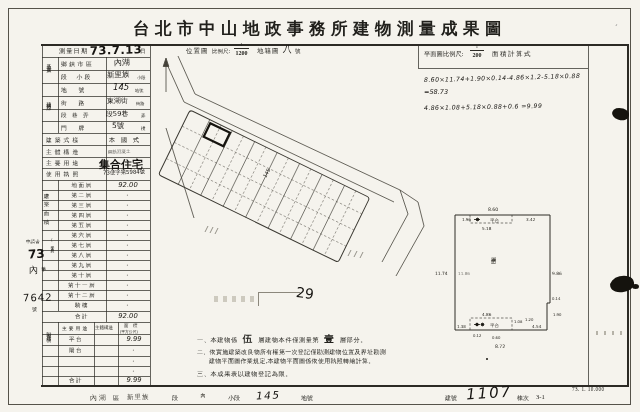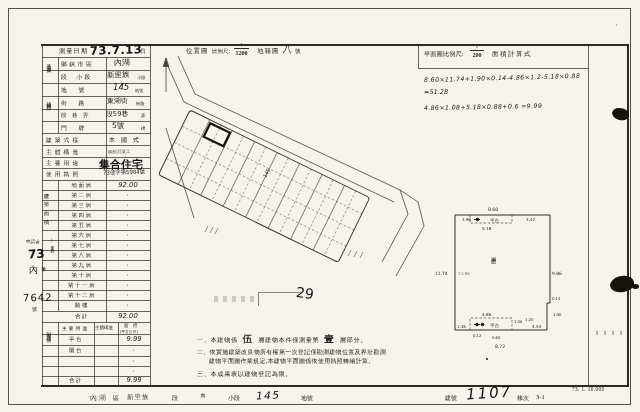--- a/index.html
+++ b/index.html
@@ -27,20 +27,21 @@
   svg text{font-family:"DejaVu Sans",sans-serif;fill:#2b2923;}
 </style>
 </head>
 <body>
 
 <div id="page">
 
   <div class="abs" style="left:8px;top:8px;width:621px;height:395px;border:1px solid #55524a;"></div>
   <div class="abs print" style="left:615px;top:24px;font-size:8px;color:#777;">ˊ</div>
 
+  <div class="abs print" style="left:0;top:18px;width:640px;text-align:center;font-size:16.5px;font-weight:600;letter-spacing:5.5px;">台北市中山地政事務所建物測量成果圖</div>
 
   <div class="heavyh" style="left:41px;top:44px;width:588px;"></div>
   <div class="heavyh" style="left:41px;top:385px;width:588px;"></div>
   <div class="heavyv" style="left:627px;top:44px;height:341px;"></div>
 
   <div id="grid-lines">
       <div class="hl" style="left: 42px; top: 57px; width: 108px;"></div>
       <div class="hl" style="left: 42px; top: 70px; width: 108px;"></div>
       <div class="hl" style="left: 42px; top: 83px; width: 108px;"></div>
       <div class="hl" style="left: 42px; top: 96px; width: 108px;"></div>
@@ -236,21 +237,21 @@
     <text x="116" y="128" font-size="5" transform="rotate(-62 116 128)">145</text>
   </svg>
 
   <div class="hl" style="left:258px;top:292px;width:42px;background:#8b877c;"></div>
   <div class="vl" style="left:258px;top:292px;height:14px;background:#8b877c;"></div>
   <div class="abs" style="left:214px;top:296px;width:40px;height:6px;
        background:repeating-linear-gradient(90deg,#c3bfb3 0,#c3bfb3 4px,transparent 4px,transparent 9px);opacity:.8;"></div>
   <div class="abs hw" style="left:296px;top:285px;font-size:14px;transform:rotate(8deg);">29</div>
 
   <div class="abs hw hwi" style="left:424px;top:74px;font-size:6.2px;letter-spacing:.4px;transform:rotate(-1.5deg);">8.60×11.74+1.90×0.14-4.86×1.2-5.18×0.88</div>
-  <div class="abs hw hwi" style="left:424px;top:88px;font-size:6.5px;">=51.28</div>
+  <div class="abs hw hwi" style="left:424px;top:88px;font-size:6.5px;">=58.73</div>
   <div class="abs hw hwi" style="left:424px;top:103px;font-size:6.2px;letter-spacing:.4px;transform:rotate(-1deg);">4.86×1.08+5.18×0.88+0.6 =9.99</div>
 
   <svg class="abs" style="left:430px;top:195px;" width="175" height="175" viewBox="0 0 175 175">
     <path d="M25,20 L120,20 L120,108 L117,108 L117,135 L25,135 Z" fill="none" stroke="#2e2c26" stroke-width="1"></path>
     <path d="M40,20 L40,28 L82,28 L82,20" fill="none" stroke="#2e2c26" stroke-width=".6" stroke-dasharray="2.5,1.8"></path>
     <path d="M40,135 L40,123 L82,123 L82,135" fill="none" stroke="#2e2c26" stroke-width=".6" stroke-dasharray="2.5,1.8"></path>
     <g stroke="#17150f" fill="#17150f">
       <line x1="50" y1="24.5" x2="44" y2="24.5" stroke-width=".8"></line>
         <circle cx="47.5" cy="24.5" r="1.3"></circle>
       <line x1="50" y1="129.5" x2="44" y2="129.5" stroke-width=".8"></line>

